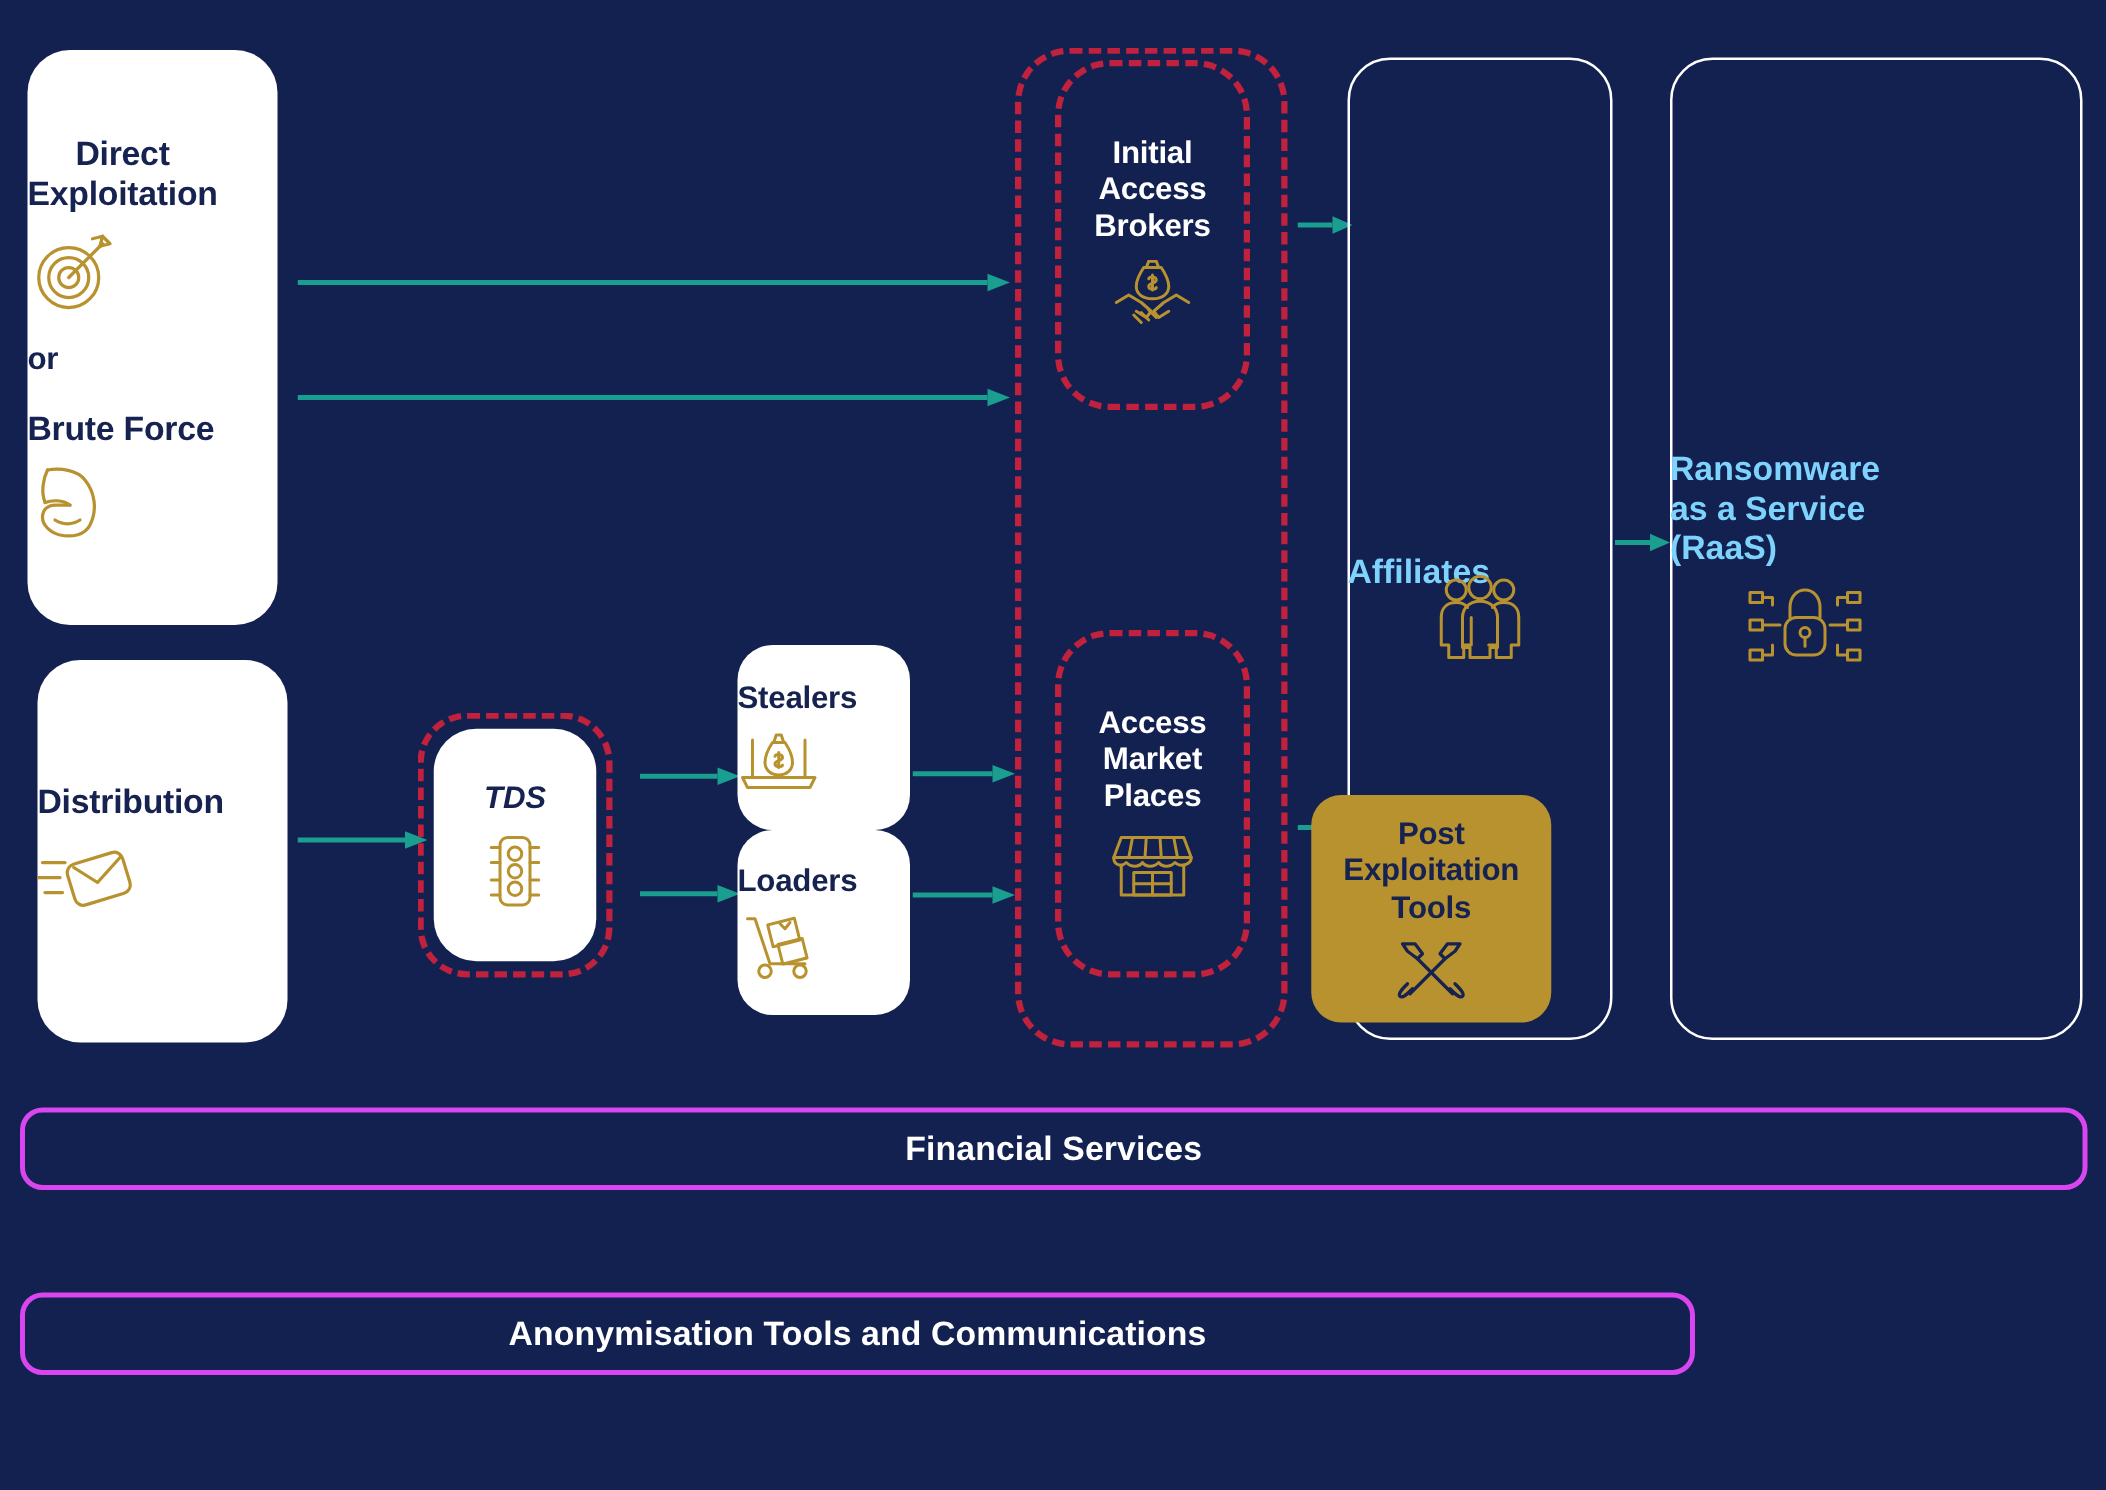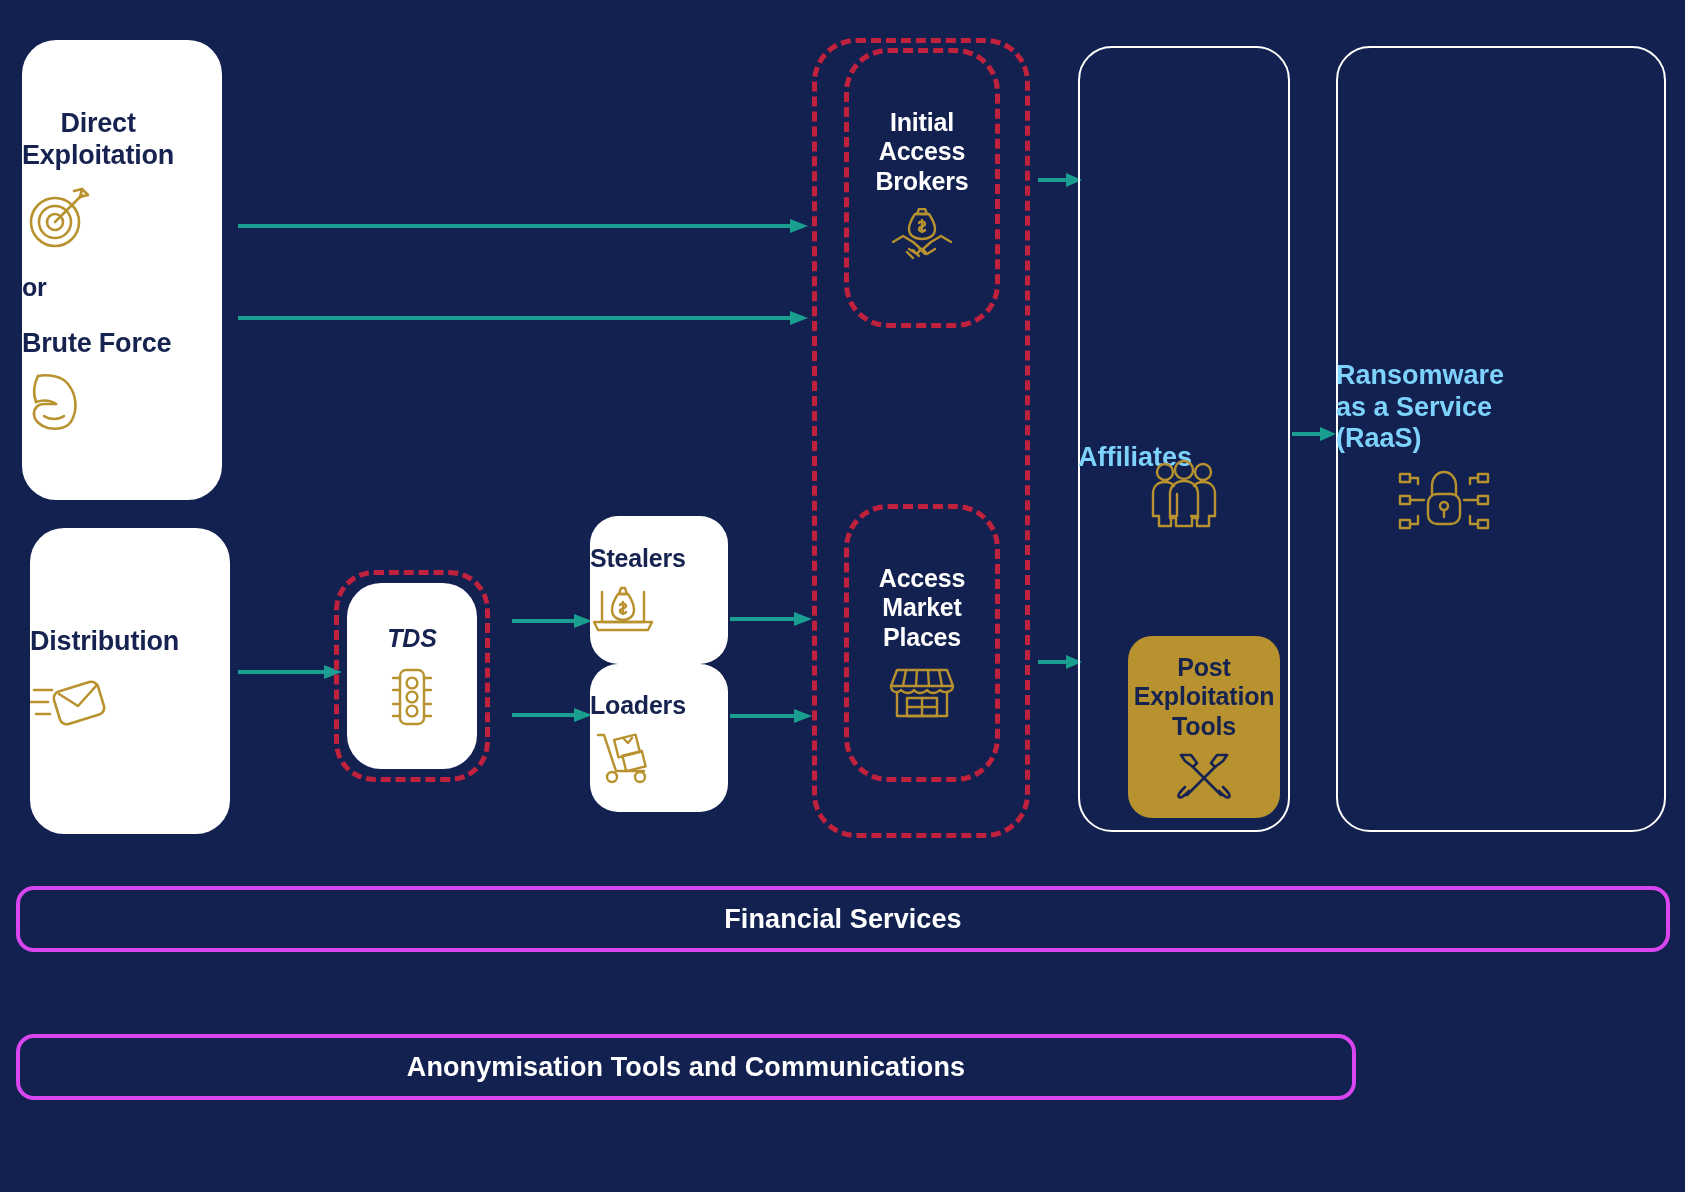--- a/index.html
+++ b/index.html
@@ -315,21 +315,21 @@
       <circle cx="36" cy="10" r="9"></circle>
       <circle cx="55" cy="12" r="8"></circle>
       <path d="M5 34 C5 26 10 22 17 22 C21 22 24 23 26 26"></path>
       <path d="M5 34 L5 56 L11 56 L11 66 L23 66 L23 56 L29 56 L29 34"></path>
       <path d="M22 34 C22 26 28 21 36 21 C44 21 50 26 50 34 L50 58 L44 58 L44 66 L28 66 L28 58 L22 58 Z"></path>
       <path d="M67 34 C67 26 62 22 55 22 C51 22 48 23 46 26"></path>
       <path d="M67 34 L67 56 L61 56 L61 66 L49 66 L49 56 L43 56"></path>
     </g>
   </svg>
 
-  <div class="card-gold" style="left:1128px;top:636px;width:152px;height:182px;">
+  <div class="card-gold" style="left:1049px;top:636px;width:192px;height:182px;">
     <div class="card-title ondark" style="font-size:25px;">
       <span>Post</span><br>
       <span>Exploitation</span><br>
       <span>Tools</span>
     </div>
     <svg class="icon" style="margin-top:10px;" width="58" height="50" viewBox="0 0 58 50">
       <g fill="none" stroke="#16224f" stroke-width="2.6" stroke-linecap="round" stroke-linejoin="round">
         <path d="M6 4 L16 4 L22 12 L18 16 L10 10 Z"></path>
         <path d="M18 16 L46 44"></path>
         <path d="M44 40 C48 44 52 48 54 46 C56 44 52 40 48 36"></path>

